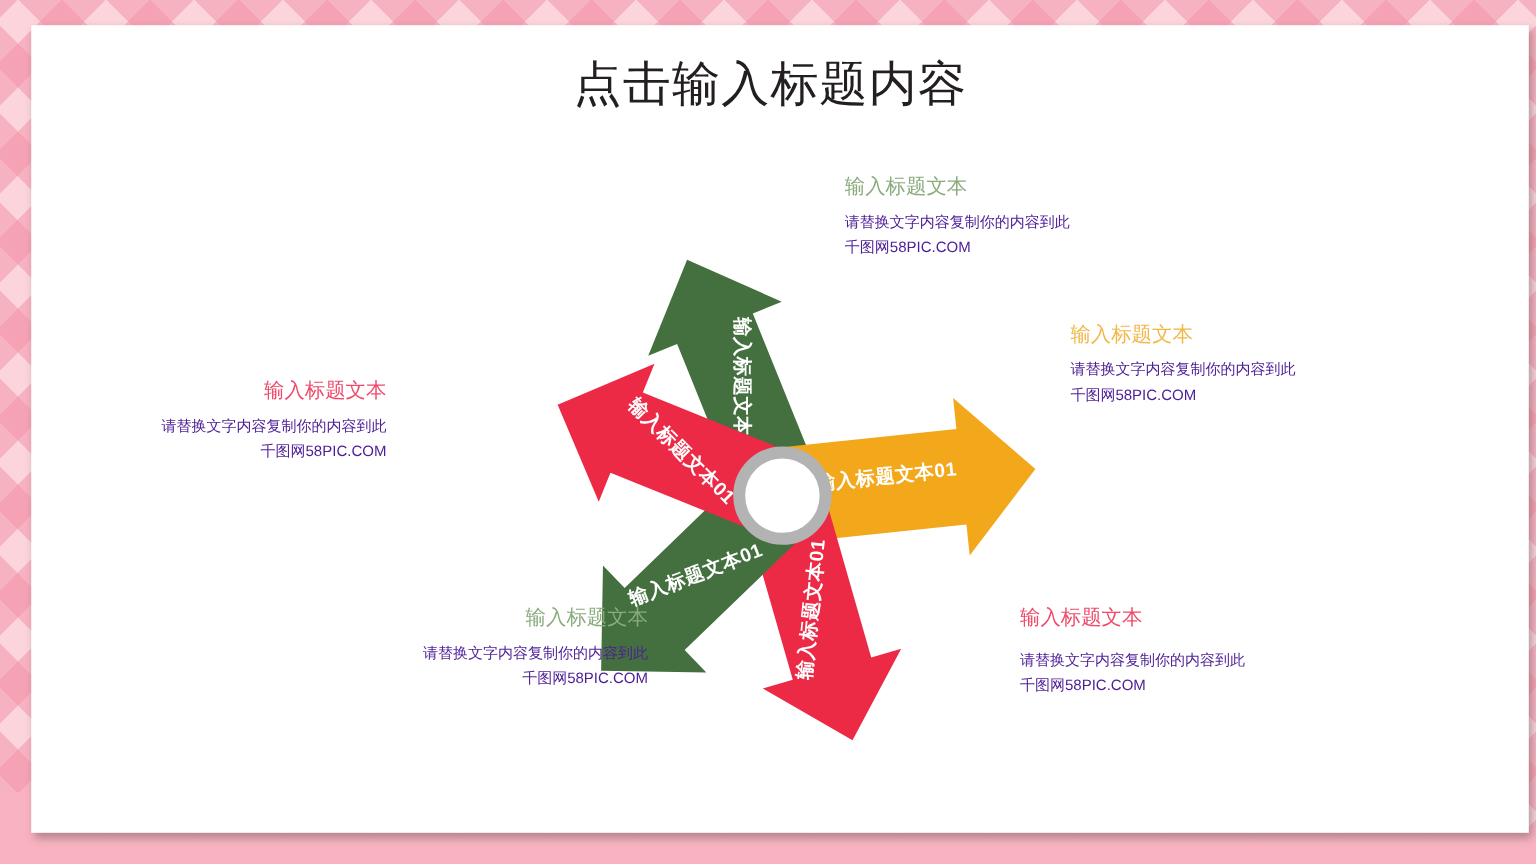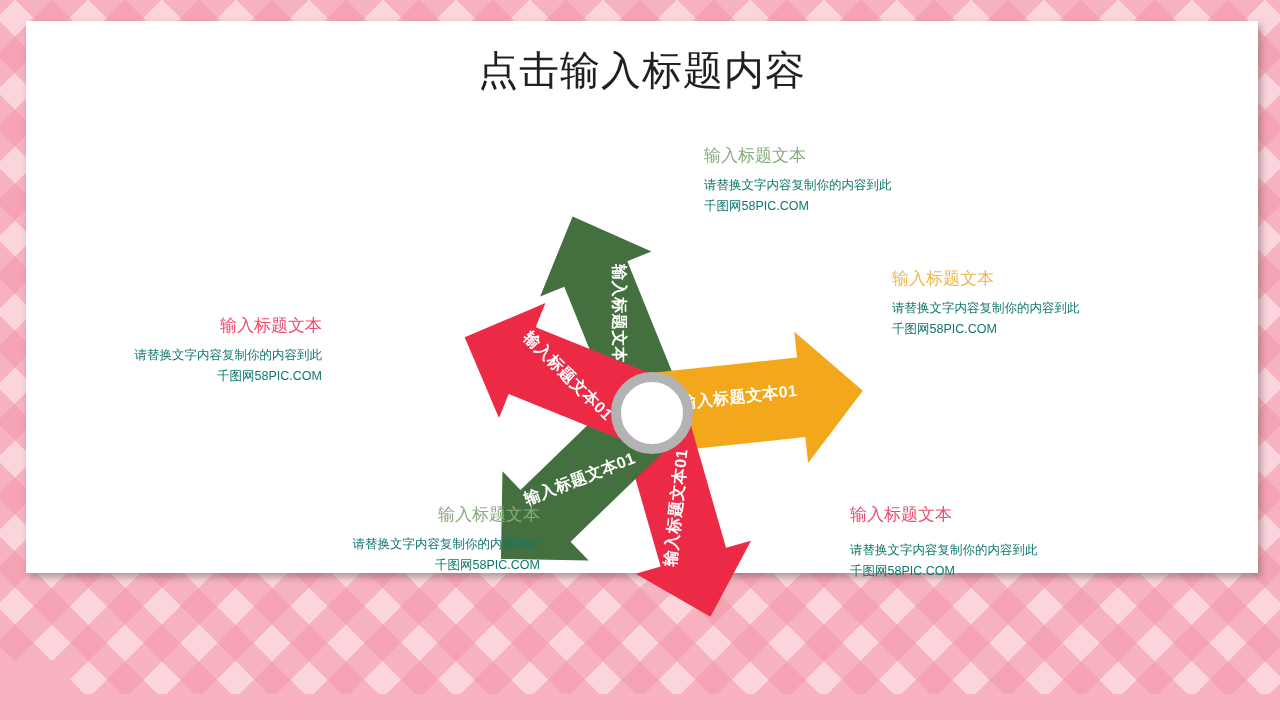--- a/index.html
+++ b/index.html
@@ -45,23 +45,24 @@
     height: 60px;
     background: #f9b3c0;
   }
 
   
   #card {
     position: absolute;
     left: 26px;
     top: 21px;
     width: 1232px;
-    height: 552px;
+    height: 673px;
     background: #ffffff;
     box-shadow: 3px 4px 7px rgba(90,70,75,0.45);
+    padding-left: 16px;
   }
 
   
   #title {
     position: absolute;
     left: 0;
     top: 27px;
     width: 1232px;
     text-align: center;
     font-size: 40px;
@@ -96,21 +97,21 @@
   }
   .callout .c-head {
     font-size: 17px;
     line-height: 1.3;
     margin-bottom: 8px;
     white-space: nowrap;
   }
   .callout .c-line {
     font-size: 12.5px;
     line-height: 1.65;
-    color: #0f766e;
+    color: #4c1d95;
     white-space: nowrap;
   }
   .align-right { text-align: right; }
   .align-left  { text-align: left; }
 
   
   #callout-top-right    { left: 678px; top: 124px; }
   #callout-right        { left: 866px; top: 247px; }
   #callout-left         { left: -124px; top: 294px; width: 420px; }
   #callout-bottom-left  { left: 94px;  top: 483px; width: 420px; }

